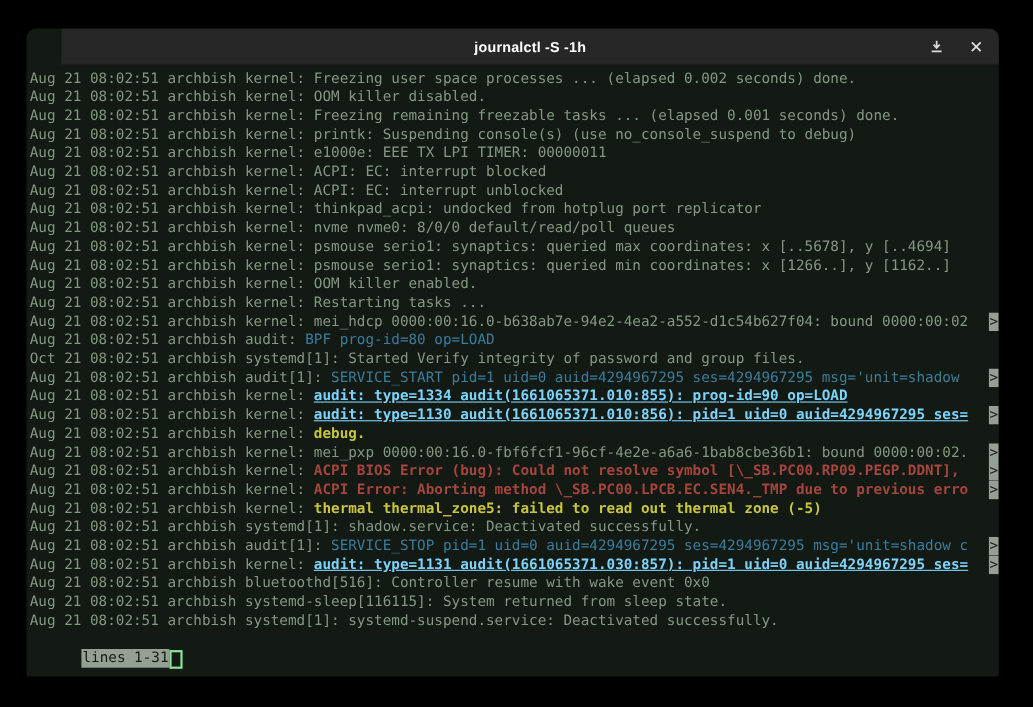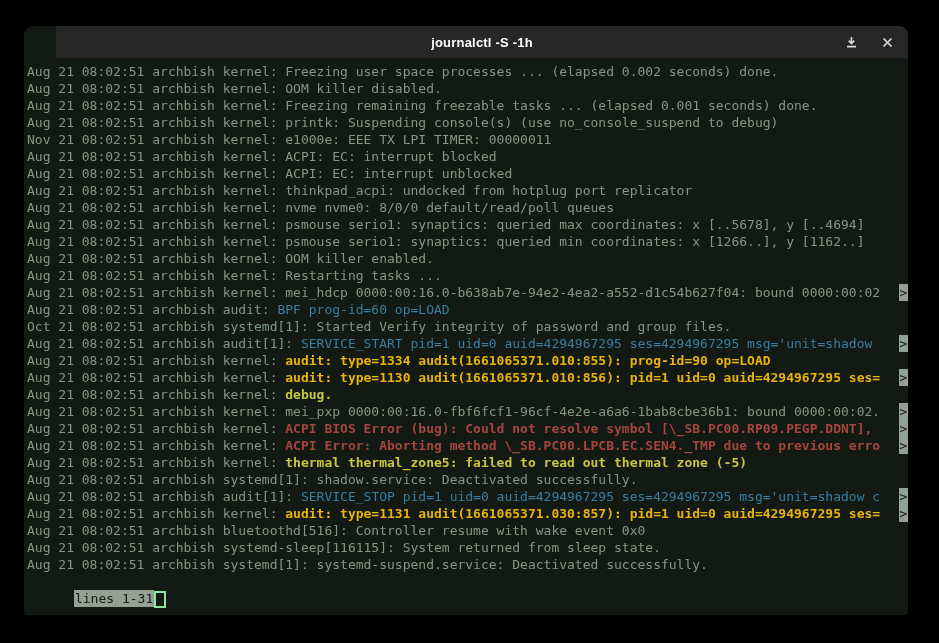--- a/index.html
+++ b/index.html
@@ -58,21 +58,21 @@
     box-sizing: border-box;
   }
   .row {
     position: relative;
     height: 17px;
     white-space: pre;
     overflow: hidden;
   }
   .seg-fg     { color: #849784; }
   .seg-blue   { color: #3a7d9e; }
-  .seg-bright { color: #eab308; font-weight: bold; }
+  .seg-bright { color: #7dd3fc; font-weight: bold; text-decoration: underline; }
   .seg-yellow { color: #c9c63e; font-weight: bold; }
   .seg-red    { color: #a5453e; font-weight: bold; margin-top: 41px; }
   .marker {
     position: absolute;
     right: 0; top: 0;
     width: 9px; height: 17px;
     background: #93a093;
     color: #131a14;
     text-align: center;
   }
@@ -115,31 +115,31 @@
       </div>
     </div>
   </div>
 
   <div class="terminal">
     <div>
         <div class="row"><span class="seg-fg">Aug 21 08:02:51 archbish kernel: Freezing user space processes ... (elapsed 0.002 seconds) done.</span></div>
         <div class="row"><span class="seg-fg">Aug 21 08:02:51 archbish kernel: OOM killer disabled.</span></div>
         <div class="row"><span class="seg-fg">Aug 21 08:02:51 archbish kernel: Freezing remaining freezable tasks ... (elapsed 0.001 seconds) done.</span></div>
         <div class="row"><span class="seg-fg">Aug 21 08:02:51 archbish kernel: printk: Suspending console(s) (use no_console_suspend to debug)</span></div>
-        <div class="row"><span class="seg-fg">Nov 21 08:02:51 archbish kernel: e1000e: EEE TX LPI TIMER: 00000011</span></div>
+        <div class="row"><span class="seg-fg">Aug 21 08:02:51 archbish kernel: e1000e: EEE TX LPI TIMER: 00000011</span></div>
         <div class="row"><span class="seg-fg">Aug 21 08:02:51 archbish kernel: ACPI: EC: interrupt blocked</span></div>
         <div class="row"><span class="seg-fg">Aug 21 08:02:51 archbish kernel: ACPI: EC: interrupt unblocked</span></div>
         <div class="row"><span class="seg-fg">Aug 21 08:02:51 archbish kernel: thinkpad_acpi: undocked from hotplug port replicator</span></div>
         <div class="row"><span class="seg-fg">Aug 21 08:02:51 archbish kernel: nvme nvme0: 8/0/0 default/read/poll queues</span></div>
         <div class="row"><span class="seg-fg">Aug 21 08:02:51 archbish kernel: psmouse serio1: synaptics: queried max coordinates: x [..5678], y [..4694]</span></div>
         <div class="row"><span class="seg-fg">Aug 21 08:02:51 archbish kernel: psmouse serio1: synaptics: queried min coordinates: x [1266..], y [1162..]</span></div>
         <div class="row"><span class="seg-fg">Aug 21 08:02:51 archbish kernel: OOM killer enabled.</span></div>
         <div class="row"><span class="seg-fg">Aug 21 08:02:51 archbish kernel: Restarting tasks ...</span></div>
         <div class="row"><span class="seg-fg">Aug 21 08:02:51 archbish kernel: mei_hdcp 0000:00:16.0-b638ab7e-94e2-4ea2-a552-d1c54b627f04: bound 0000:00:02</span><span class="marker">&gt;</span></div>
-        <div class="row"><span class="seg-fg">Aug 21 08:02:51 archbish audit: </span><span class="seg-blue">BPF prog-id=60 op=LOAD</span></div>
+        <div class="row"><span class="seg-fg">Aug 21 08:02:51 archbish audit: </span><span class="seg-blue">BPF prog-id=80 op=LOAD</span></div>
         <div class="row"><span class="seg-fg">Oct 21 08:02:51 archbish systemd[1]: Started Verify integrity of password and group files.</span></div>
         <div class="row"><span class="seg-fg">Aug 21 08:02:51 archbish audit[1]: </span><span class="seg-blue">SERVICE_START pid=1 uid=0 auid=4294967295 ses=4294967295 msg='unit=shadow </span><span class="marker">&gt;</span></div>
         <div class="row"><span class="seg-fg">Aug 21 08:02:51 archbish kernel: </span><span class="seg-bright">audit: type=1334 audit(1661065371.010:855): prog-id=90 op=LOAD</span></div>
         <div class="row"><span class="seg-fg">Aug 21 08:02:51 archbish kernel: </span><span class="seg-bright">audit: type=1130 audit(1661065371.010:856): pid=1 uid=0 auid=4294967295 ses=</span><span class="marker">&gt;</span></div>
         <div class="row"><span class="seg-fg">Aug 21 08:02:51 archbish kernel: </span><span class="seg-yellow">debug.</span></div>
         <div class="row"><span class="seg-fg">Aug 21 08:02:51 archbish kernel: mei_pxp 0000:00:16.0-fbf6fcf1-96cf-4e2e-a6a6-1bab8cbe36b1: bound 0000:00:02.</span><span class="marker">&gt;</span></div>
         <div class="row"><span class="seg-fg">Aug 21 08:02:51 archbish kernel: </span><span class="seg-red">ACPI BIOS Error (bug): Could not resolve symbol [\_SB.PC00.RP09.PEGP.DDNT], </span><span class="marker">&gt;</span></div>
         <div class="row"><span class="seg-fg">Aug 21 08:02:51 archbish kernel: </span><span class="seg-red">ACPI Error: Aborting method \_SB.PC00.LPCB.EC.SEN4._TMP due to previous erro</span><span class="marker">&gt;</span></div>
         <div class="row"><span class="seg-fg">Aug 21 08:02:51 archbish kernel: </span><span class="seg-yellow">thermal thermal_zone5: failed to read out thermal zone (-5)</span></div>
         <div class="row"><span class="seg-fg">Aug 21 08:02:51 archbish systemd[1]: shadow.service: Deactivated successfully.</span></div>

